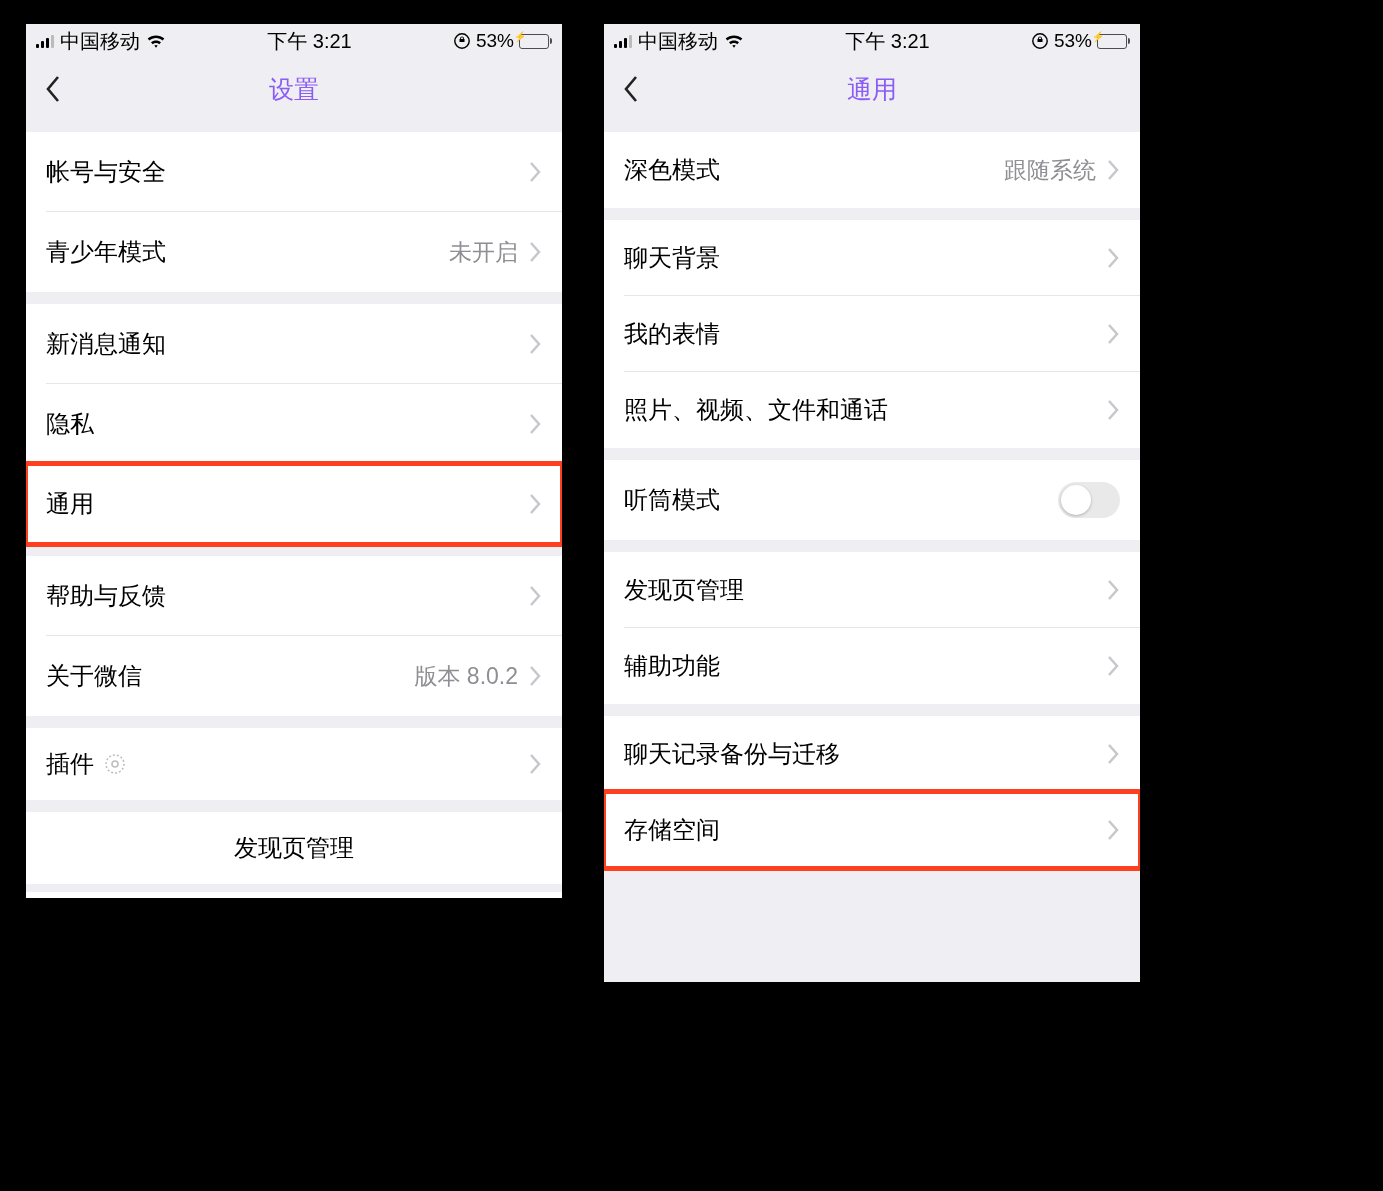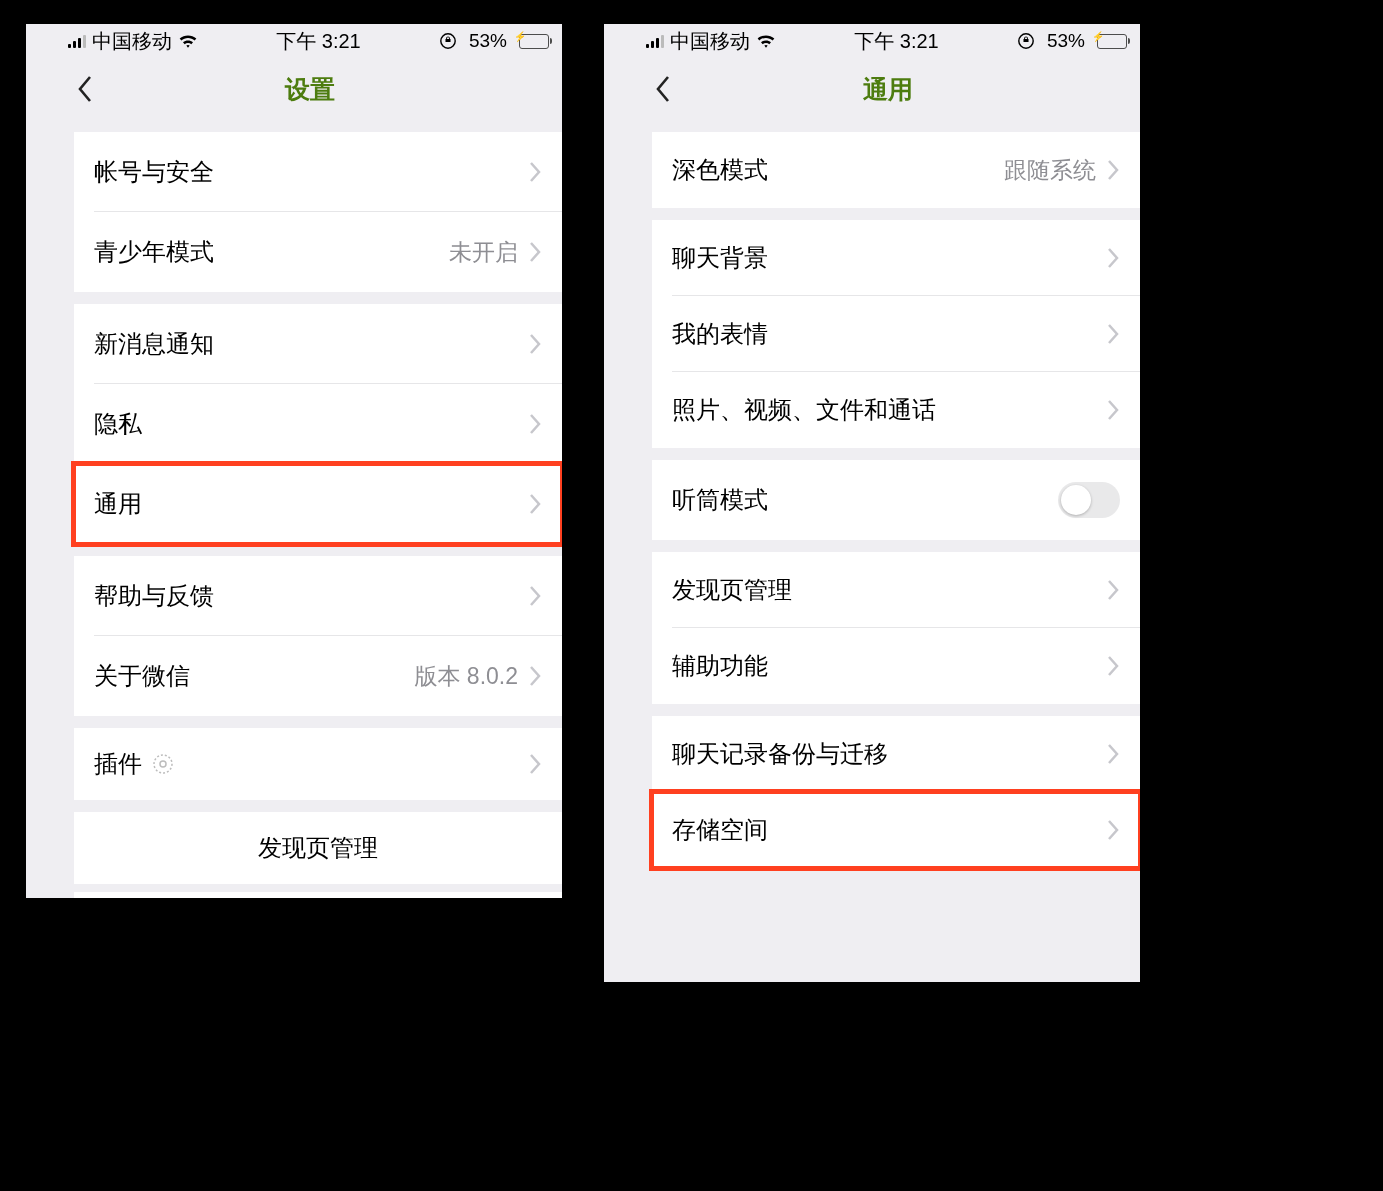--- a/index.html
+++ b/index.html
@@ -7,36 +7,35 @@
     background: #000;
     font-family: -apple-system, "Helvetica Neue", Arial, sans-serif;
     width: 1383px;
     height: 1191px;
     position: relative;
   }
   .phone {
     position: absolute;
     background: #efeef2;
     overflow: hidden;
-    padding-left: 32px;
   }
   .statusbar {
     height: 34px;
     display: flex;
     align-items: center;
     justify-content: space-between;
     padding: 0 10px;
     font-size: 20px;
     font-weight: 500;
     background: #efeef2;
     color: #000;
   }
   .status-left { display: flex; align-items: center; gap: 6px; }
   .status-left .carrier { font-size: 20px; }
-  .status-right { display: flex; align-items: center; gap: 12px; font-size: 19px;}
+  .status-right { display: flex; align-items: center; gap: 5px; font-size: 19px;}
   .signal {
     display: inline-flex; align-items: flex-end; gap: 2px; height: 14px;
   }
   .signal span { width: 3px; background:#000; border-radius:1px;}
   .signal span:nth-child(1){height:4px;}
   .signal span:nth-child(2){height:7px;}
   .signal span:nth-child(3){height:10px;}
   .signal span:nth-child(4){height:13px;background:#bbb;}
   .wifi-icon{width:20px;height:16px;}
   .orient-icon{width:18px;height:18px;}
@@ -57,23 +56,23 @@
   }
   .battery-tip { width: 2px; height: 6px; background: #4d4d4d; border-radius: 0 2px 2px 0;}
   .navbar {
     height: 62px; display: flex; align-items: center; justify-content: center;
     position: relative; background: #efeef2;
   }
   .navbar .back {
     position: absolute; left: 12px; top: 50%; transform: translateY(-50%);
     width: 30px; height: 44px; display:flex; align-items:center; justify-content:center;
   }
-  .navbar .title { font-size: 25px; font-weight: 700; color:#4d7c0f;text-align:center;}
+  .navbar .title { font-size: 25px; font-weight: 400; color:#8b5cf6;text-align:center;}
   .chev { stroke:#222; stroke-width:2.6; fill:none; }
-  .list-group { background: #fff; margin-left: 16px; }
+  .list-group { background: #fff; }
   .gap { height: 12px; background: #efeef2; }
   .gap-sm { height: 8px; background: #efeef2; }
   .row {
     display: flex; align-items: center; justify-content: space-between;
     padding: 0 20px; min-height: 76px; position: relative;
   }
   .row.sep::after {
     content:""; position:absolute; left:20px; right:0; bottom:0; height:1px;
     background:#e6e6e8;
   }

